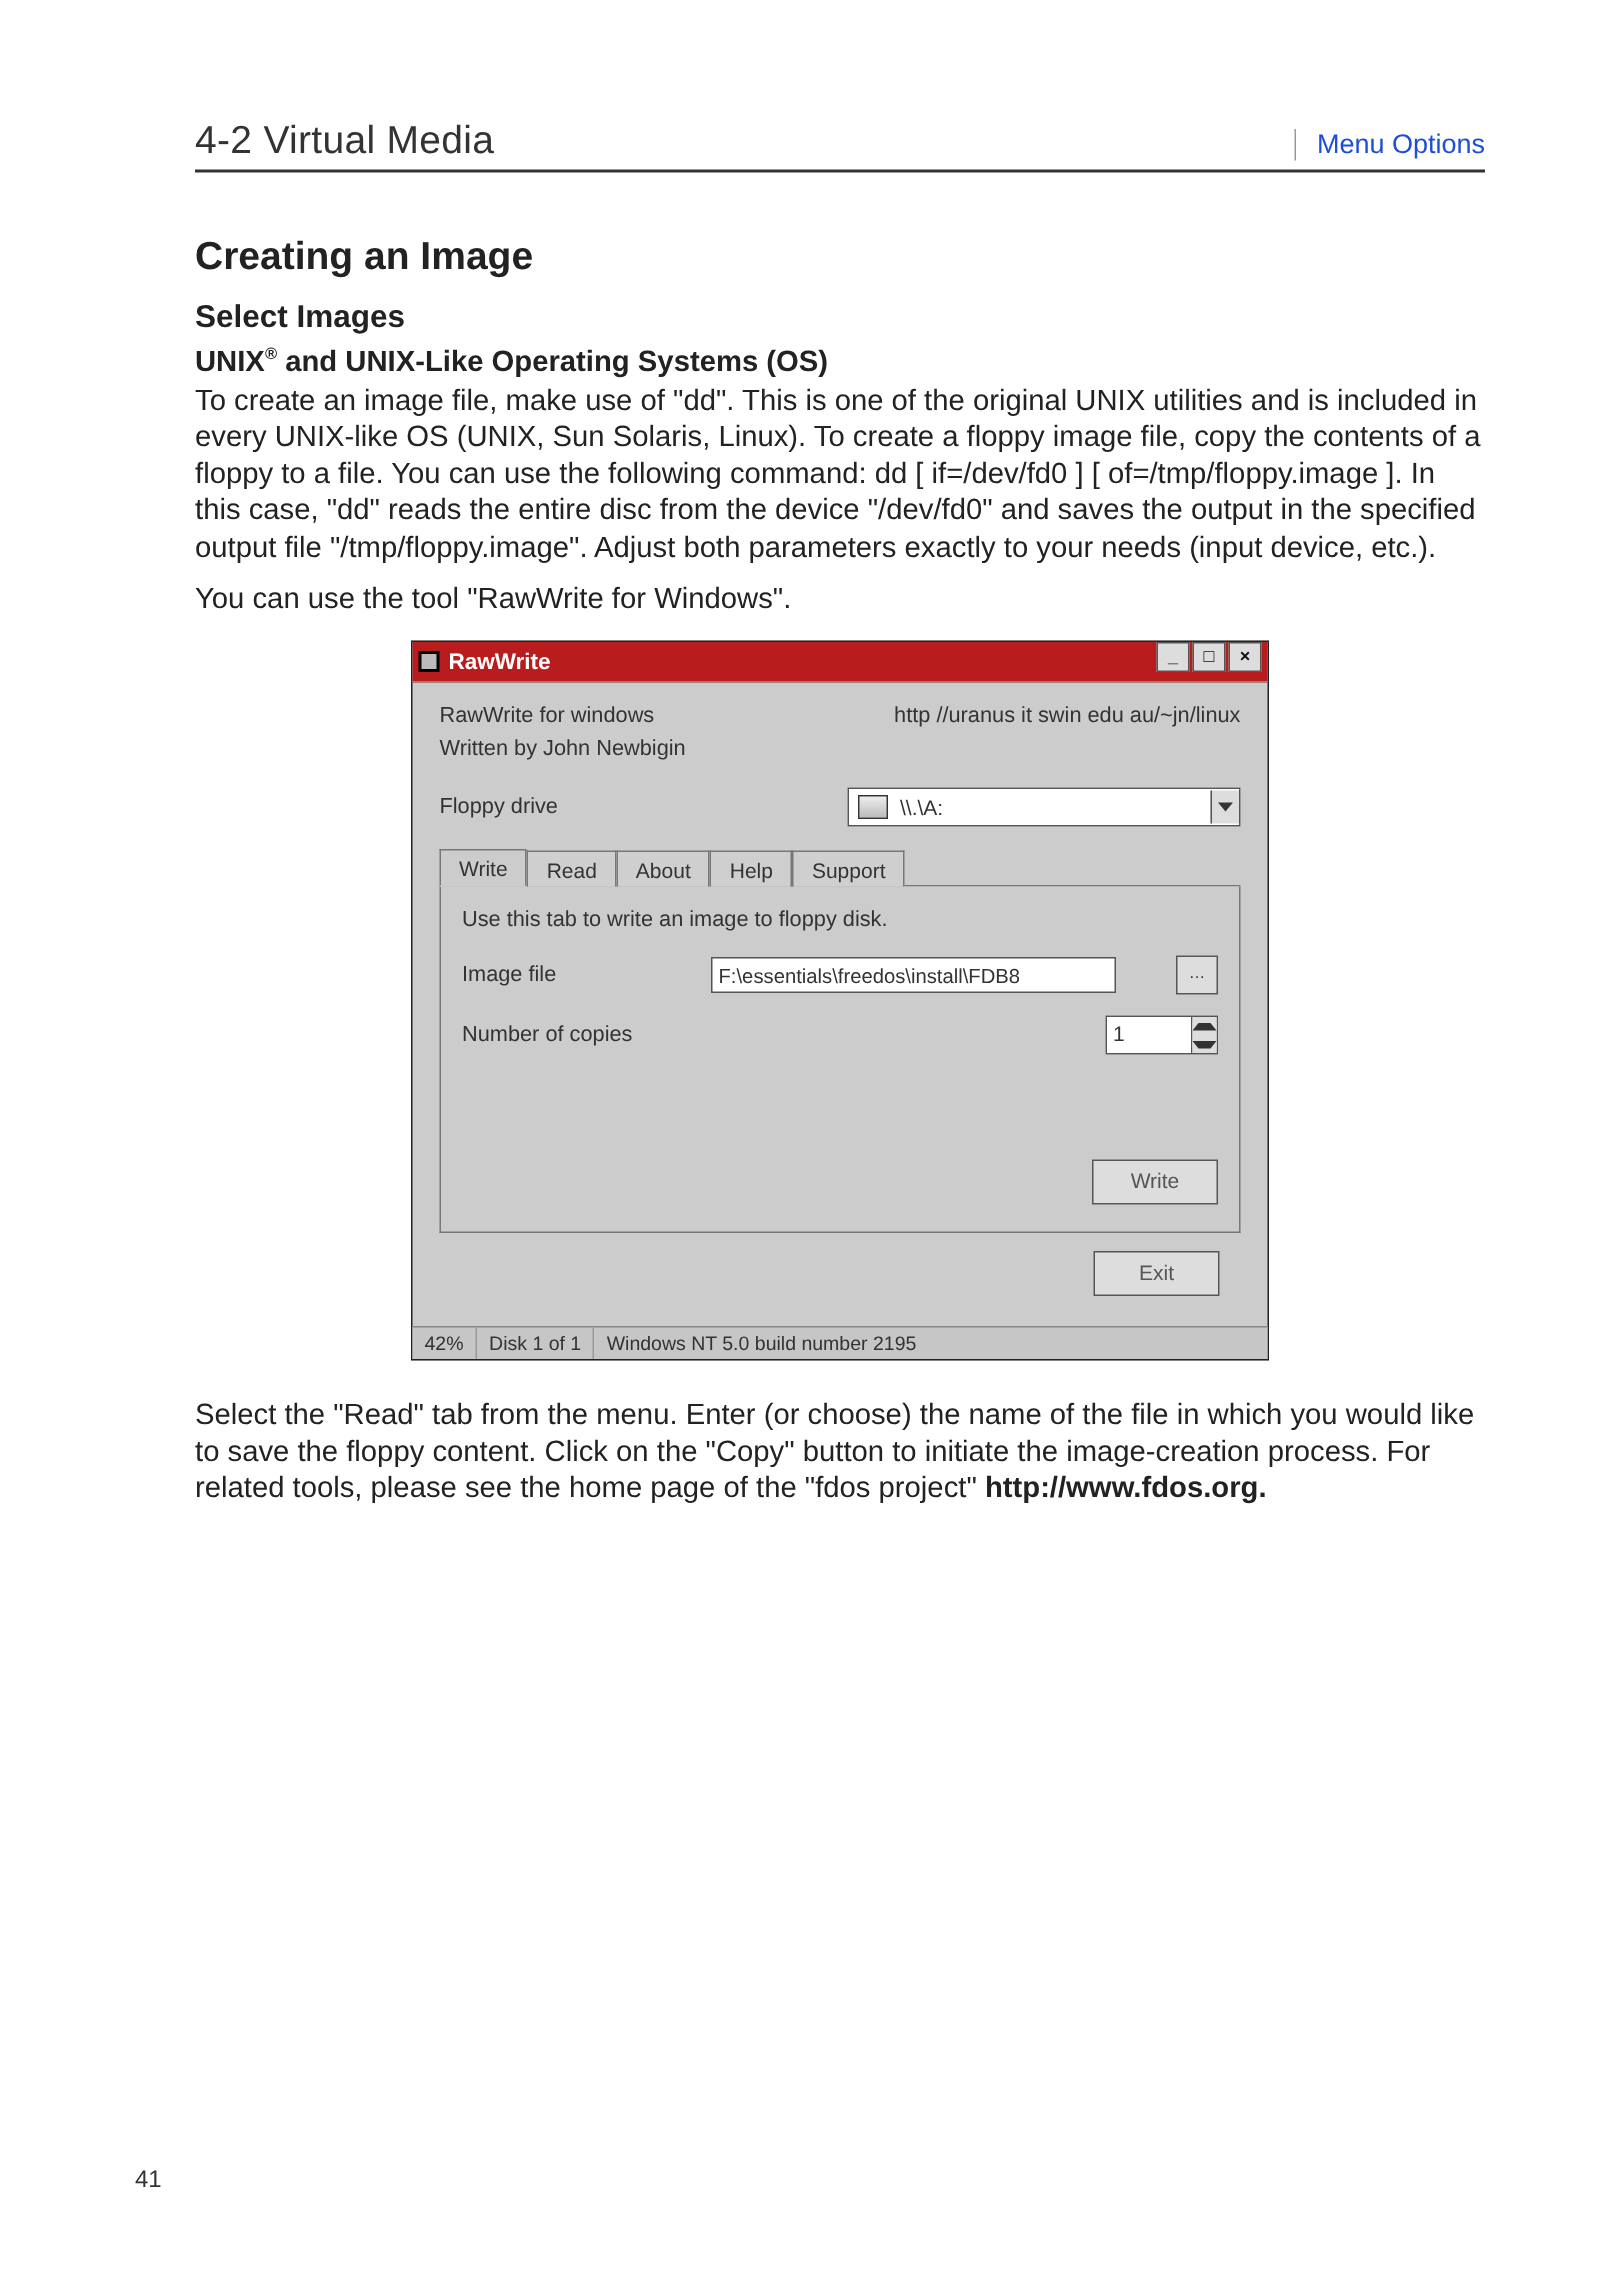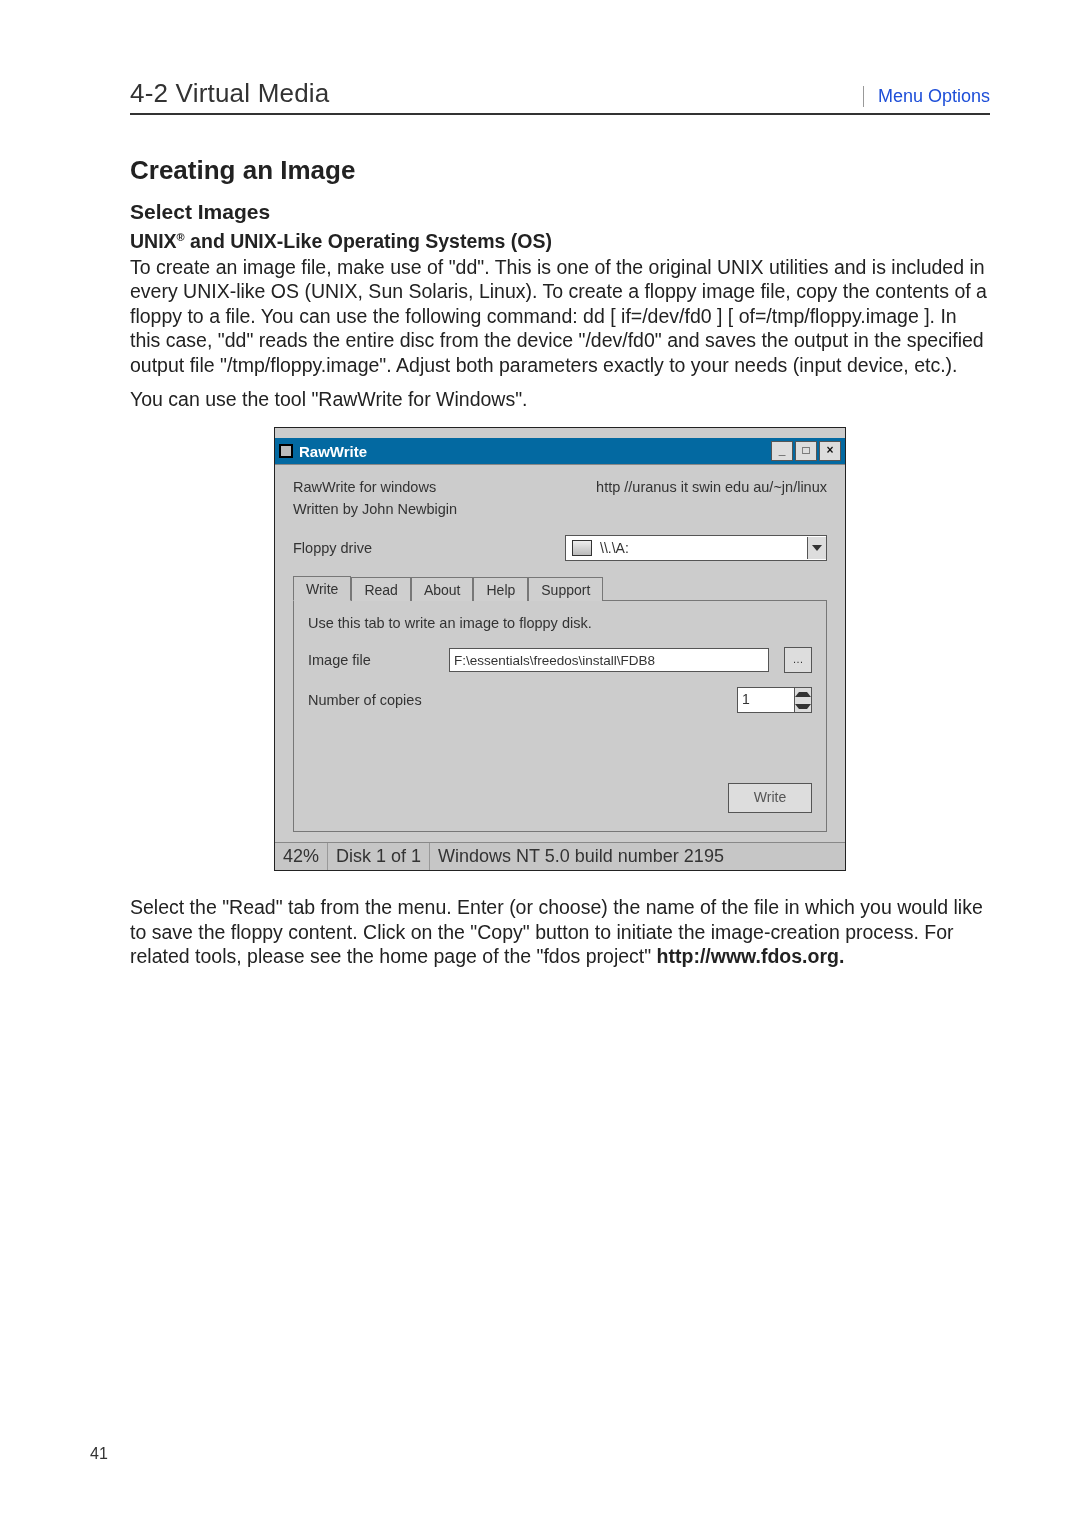--- a/index.html
+++ b/index.html
@@ -63,27 +63,25 @@
   .shot {
     width: 570px;
     margin: 16px auto 24px auto;
     border: 1px solid #222;
     background: #ccc;
     font-family: Tahoma, Arial, sans-serif;
     color: #000;
   }
   .titlebar {
     display: flex;
-    align-items: center;
     justify-content: space-between;
-    background: #0369a1;
+    background: #b91c1c;
     height: 26px;
     padding: 0 4px;
     border-bottom: 1px solid #888;
-    margin-top: 10px;
   }
   .titlebar-left {
     display: flex;
     align-items: center;
     gap: 6px;
     font-size: 15px;
     font-weight: bold;
     color: #fff;
   }
   .titlebar-icon {
@@ -260,21 +258,21 @@
     text-align: right;
     margin-top: 70px;
   }
   .exit-row {
     text-align: right;
     padding: 12px 14px 10px 14px;
     border-top: 0px solid #999;
   }
   .statusbar {
     display: flex;
-    font-size: 18px;
+    font-size: 13px;
     color: #333;
     border-top: 1px solid #888;
     background: #c6c6c6;
   }
   .statusbar > div {
     padding: 3px 8px;
     border-right: 1px solid #999;
   }
   .statusbar > div:last-child { border-right: none; flex: 1; }
   .page-num {
@@ -343,21 +341,21 @@
         <div class="tab">About</div>
         <div class="tab">Help</div>
         <div class="tab">Support</div>
       </div>
 
       <div class="tabpanel">
         <div style="margin-bottom:16px">Use this tab to write an image to floppy disk.</div>
 
         <div class="fld-row">
           <span style="width:130px">Image file</span>
-          <span class="txtbox" style="width:320px">F:\essentials\freedos\install\FDB8</span>
+          <span class="txtbox" style="width:270px">F:\essentials\freedos\install\FDB8</span>
           <span class="browse-btn">…</span>
         </div>
 
         <div class="fld-row">
           <span style="width:130px">Number of copies</span>
           <span class="spinner">
             <span class="sval">1</span>
             <span class="arrows">
               <span>
                   <span class="tri-up"></span>
@@ -367,20 +365,23 @@
                 </span>
             </span>
           </span>
         </div>
 
         <div class="btn-row">
           <span class="btn">Write</span>
         </div>
       </div>
 
+      <div class="exit-row">
+        <span class="btn">Exit</span>
+      </div>
     </div>
 
     <div class="statusbar">
       <div>42%</div>
       <div>Disk 1 of 1</div>
       <div>Windows NT 5.0 build number 2195</div>
     </div>
   </div>
 
   <p class="body-text">

